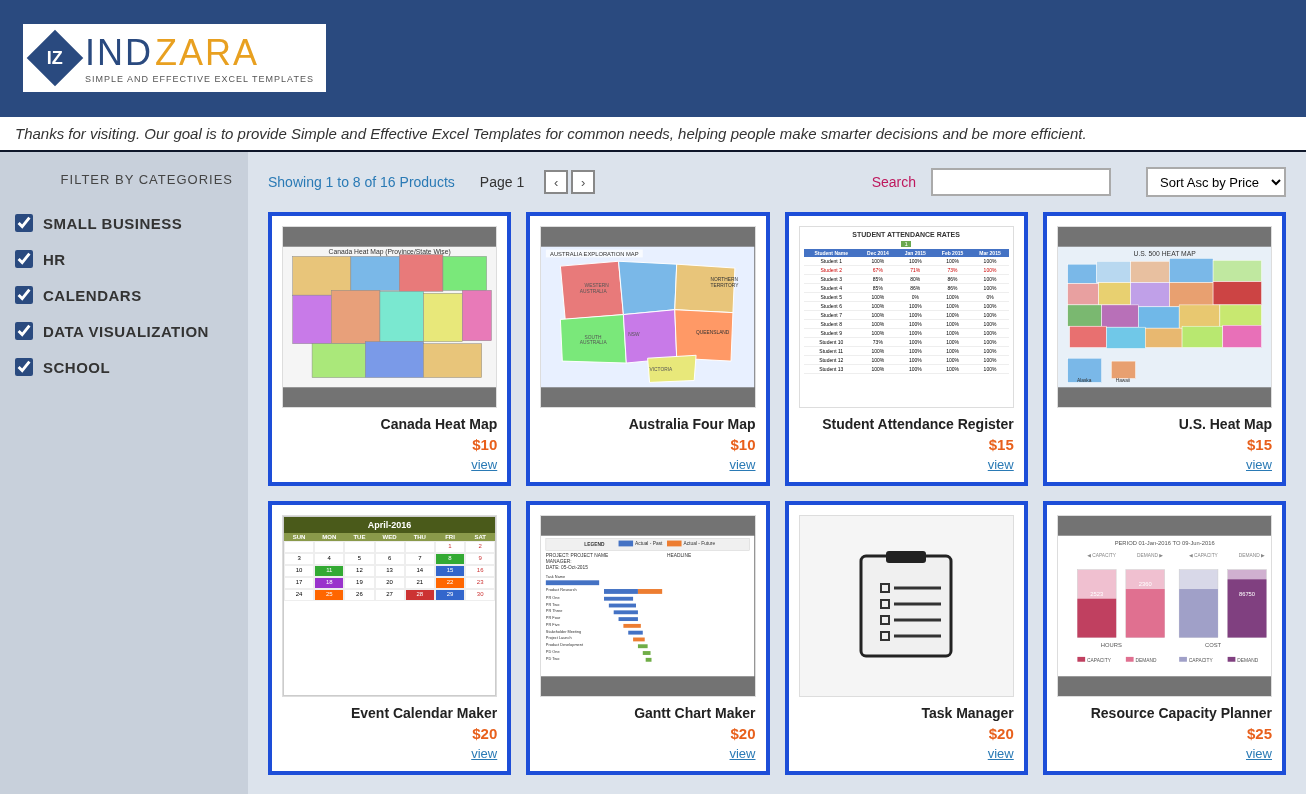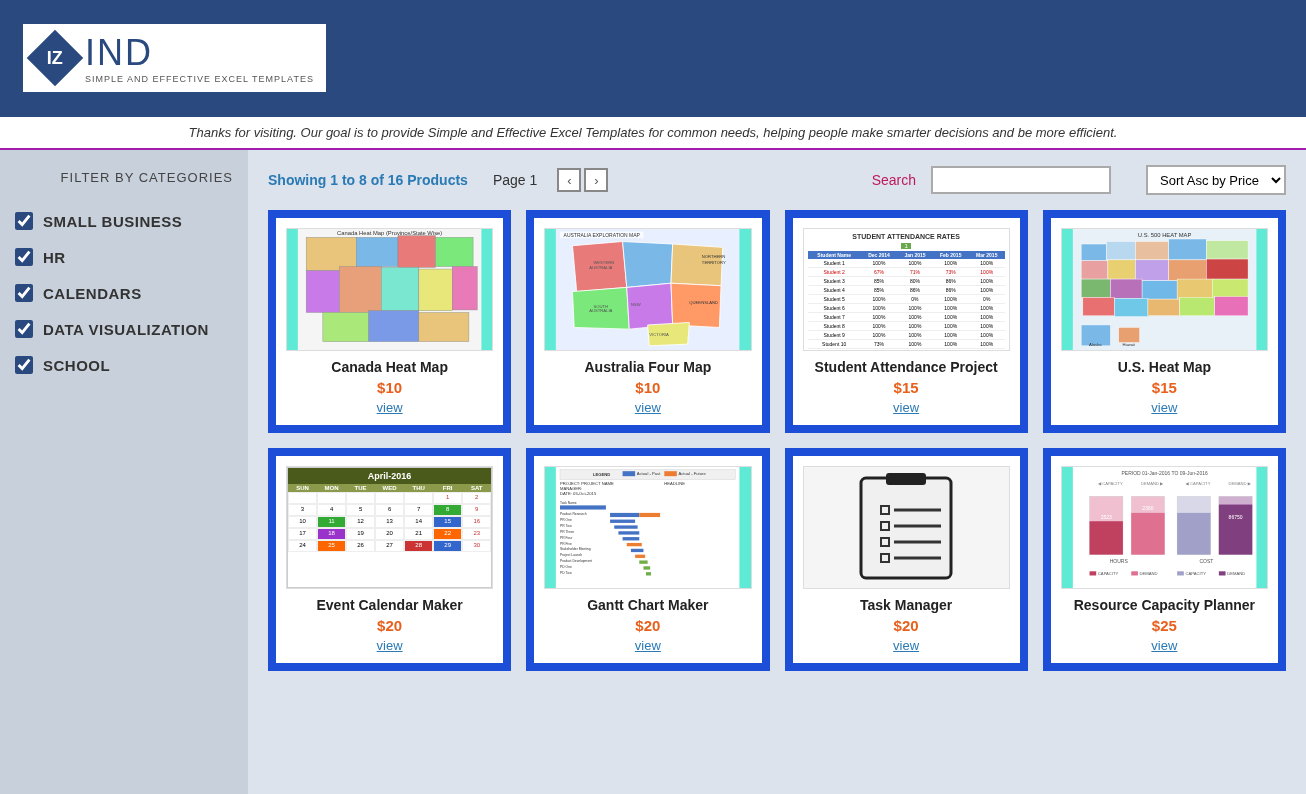--- a/index.html
+++ b/index.html
@@ -8,49 +8,49 @@
     
     .header { background: #2a4a7f; display: flex; align-items: center; height: 115px; padding: 10px 20px; }
     .logo-box { background: white; border: 3px solid #2a4a7f; padding: 8px 12px; display: flex; align-items: center; gap: 10px; }
     .logo-diamond { width: 40px; height: 40px; background: #2a4a7f; transform: rotate(45deg); display: flex; align-items: center; justify-content: center; }
     .logo-diamond span { transform: rotate(-45deg); color: white; font-weight: bold; font-size: 18px; }
     .logo-text { display: flex; flex-direction: column; }
     .logo-ind { font-size: 36px; font-weight: normal; color: #2a4a7f; letter-spacing: 2px; }
     .logo-tagline { font-size: 9px; color: #555; letter-spacing: 1px; text-align: center; }
 
     
-    .banner { background: white; border-top: 2px solid #2a4a7f; border-bottom: 2px solid #a21caf; padding: 8px 15px; font-size: 13px; color: #333; font-style: italic; text-align: center; }
+    .banner { background: white; border-top: 2px solid #2a4a7f; border-bottom: 2px solid #0f172a; padding: 8px 15px; font-size: 15px; color: #333; font-style: italic; }
 
     
     .main-layout { display: flex; min-height: 650px; }
 
     
     .sidebar { width: 248px; background: #c8d0db; padding: 20px 15px; flex-shrink: 0; }
     .filter-title { font-size: 13px; font-weight: normal; color: #444; text-align: right; margin-bottom: 27px; letter-spacing: 1px; }
     .filter-item { display: flex; align-items: center; gap: 10px; margin-bottom: 18px; cursor: pointer; }
     .filter-item input[type="checkbox"] { width: 18px; height: 18px; cursor: pointer; accent-color: #2a4a7f; }
     .filter-label { font-size: 15px; font-weight: bold; color: #333; letter-spacing: 0.5px; }
 
     
     .content { flex: 1; background: #dce3ec; padding: 15px 20px; }
 
     
     .toolbar { display: flex; align-items: center; gap: 15px; margin-bottom: 15px; }
-    .showing-text { color: #2a7ab5; font-size: 14px; font-weight: bold; }
+    .showing-text { color: #2a7ab5; font-size: 14px; font-weight: normal; }
     .page-label { font-size: 14px; color: #333; margin-left: 10px; }
     .page-nav { display: flex; gap: 3px; align-items: center; margin-left: 5px; }
     .page-btn { width: 24px; height: 24px; border: 2px solid #888; background: white; cursor: pointer; display: flex; align-items: center; justify-content: center; font-size: 13px; color: #555; }
     .search-label { font-size: 14px; color: #be185d; margin-left: auto; }
     .search-input { width: 180px; height: 28px; border: 2px solid #aaa; background: white; padding: 2px 6px; font-size: 13px; }
     .sort-select { margin-left: 20px; height: 30px; border: 2px solid #aaa; background: white; padding: 2px 8px; font-size: 13px; cursor: pointer; }
 
     
     .product-grid { display: grid; grid-template-columns: repeat(4, 1fr); gap: 15px; }
-    .product-card { background: white; border: 8px solid #1d4ed8; padding: 10px; display: flex; flex-direction: column; align-items: center; }
-    .product-img { width: 100%; height: 123px; background: #5eead4; display: flex; align-items: center; justify-content: center; overflow: hidden; margin-bottom: 8px; border: 1px solid #ddd; }
+    .product-card { background: white; border: 4px solid #1d4ed8; padding: 10px; display: flex; flex-direction: column; align-items: flex-end; }
+    .product-img { width: 100%; height: 182px; background: #737373; display: flex; align-items: center; justify-content: center; overflow: hidden; margin-bottom: 8px; border: 1px solid #ddd; }
     .product-name { font-size: 14px; font-weight: bold; color: #222; text-align: center; margin-bottom: 4px; }
     .product-price { font-size: 15px; color: #e8601c; font-weight: bold; margin-bottom: 4px; }
     .product-view { font-size: 13px; color: #2a7ab5; text-decoration: underline; cursor: pointer; }
 
     
     .cal-thumb { width: 100%; height: 100%; background: white; border: 1px solid #ccc; font-size: 7px; }
     .cal-header { background: #4a5a1a; color: white; text-align: center; padding: 3px; font-size: 9px; font-weight: bold; }
     .cal-grid { display: grid; grid-template-columns: repeat(7, 1fr); }
     .cal-day-header { background: #8a9a4a; color: white; text-align: center; padding: 1px; font-size: 6px; font-weight: bold; }
     .cal-cell { text-align: center; padding: 1px 0; font-size: 6px; border: 0.5px solid #eee; min-height: 12px; }
@@ -79,20 +79,21 @@
 <body>
 
 <div class="header">
   <div class="logo-box">
     <div class="logo-diamond">
       <span>IZ</span>
     </div>
     <div class="logo-text">
       <div style="display:flex; align-items:baseline;">
         <span class="logo-ind">IND</span>
+        <span class="logo-ind" style="color:#e8a020; margin-left:2px;">ZARA</span>
       </div>
       <span class="logo-tagline">SIMPLE AND EFFECTIVE EXCEL TEMPLATES</span>
     </div>
   </div>
 </div>
 
 <div class="banner">
   <span>Thanks for visiting. Our goal is to provide Simple and Effective Excel Templates for common needs, helping people make smarter decisions and be more efficient.</span>
 </div>
 
@@ -297,21 +298,21 @@
                     <td>100%</td>
                     <td>100%</td>
                     <td>100%</td>
                     <td>100%</td>
                   </tr>
 
     </tbody>
               </table>
   </div>
           </div>
-          <div class="product-name">Student Attendance Project</div>
+          <div class="product-name">Student Attendance Register</div>
           <div class="product-price">$15</div>
           <a class="product-view" href="#">view</a>
         </div>
         <div class="product-card">
           <div class="product-img">
             <svg viewBox="0 0 220 145" class="map-svg">
     <rect width="220" height="145" fill="#e8f0f8"></rect>
     <text x="110" y="10" text-anchor="middle" font-size="7" fill="#333">U.S. 500 HEAT MAP</text>
 
     <rect x="10" y="18" width="30" height="20" fill="#7ab8e8" stroke="#fff" stroke-width="0.5"></rect>

